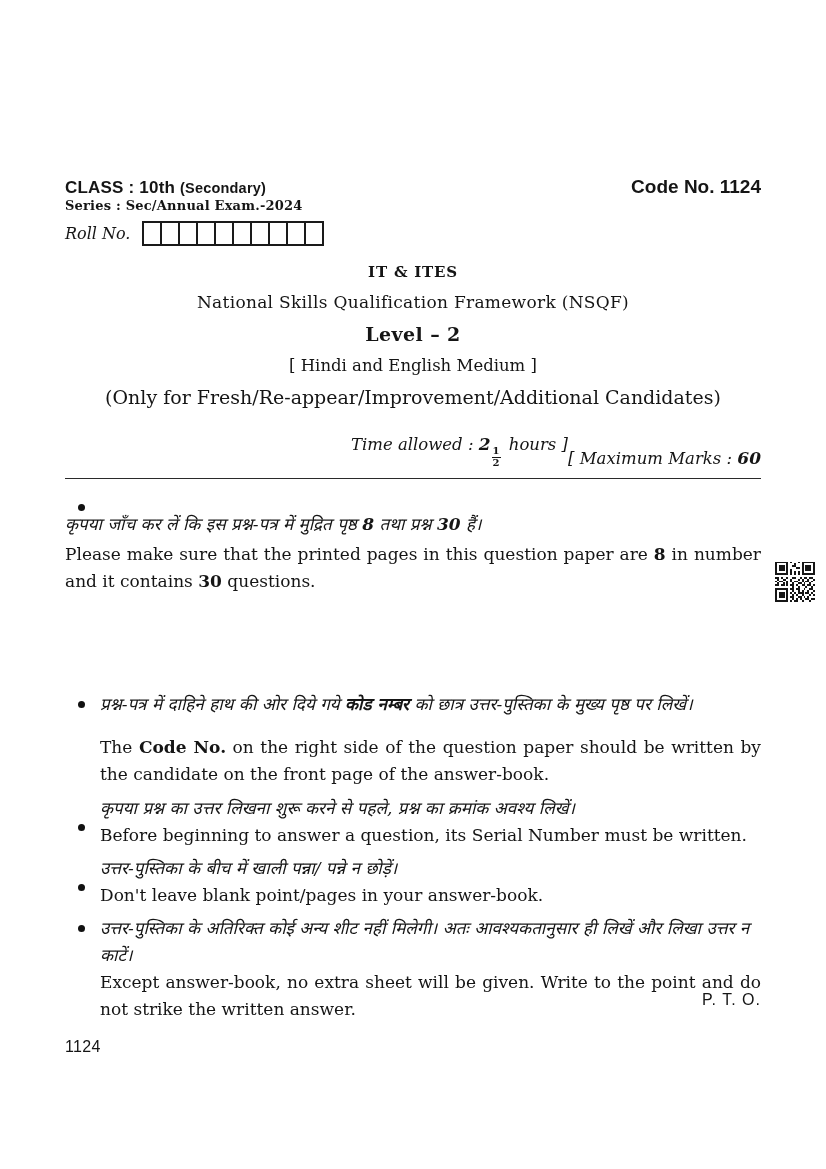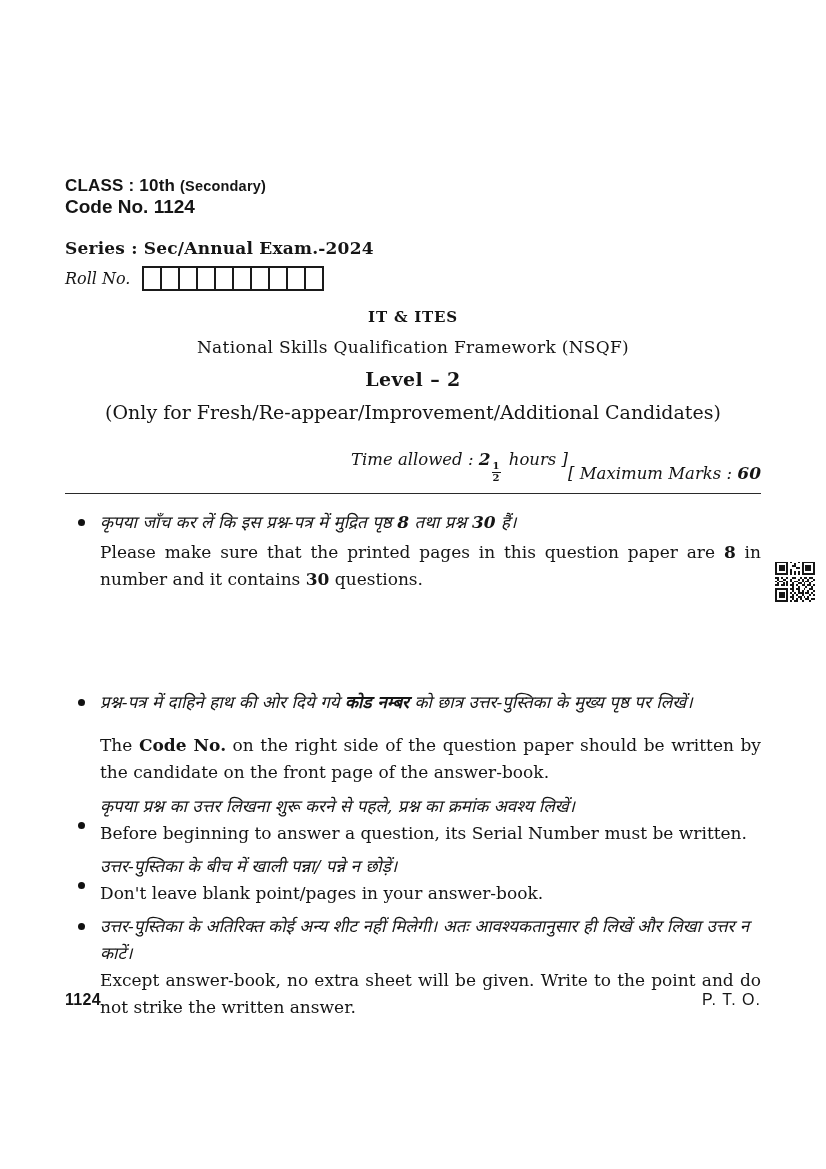--- a/index.html
+++ b/index.html
@@ -6,26 +6,26 @@
   html,body { background:#ffffff; }
   body {
     width:826px; height:1169px; position:relative; overflow:hidden;
     font-family:"DejaVu Serif", serif; color:#151515;
   }
   .page { position:absolute; inset:0; background:#fff; }
   .content { position:absolute; left:65px; top:176px; width:696px; }
 
   
   .header-row { display:flex; justify-content:space-between; align-items:baseline;
-    font-family:"Liberation Sans", sans-serif; font-weight:bold;flex-direction:column; }
+    font-family:"Liberation Sans", sans-serif; font-weight:bold; }
   .class-line { font-size:17px; letter-spacing:0.2px; }
   .class-secondary { font-size:14.5px; font-weight:bold; }
   .code-no { font-size:19px; }
   .series-line { font-family:"DejaVu Serif", serif; font-weight:bold;
-    font-size:17px; margin-top:20px; letter-spacing:0.2px; }
+    font-size:13px; margin-top:0; letter-spacing:0.2px; }
   .roll-row { display:flex; align-items:center; margin-top:7px; height:26px; }
   .roll-label { font-style:italic; font-size:16px; }
   .roll-boxes { display:flex; margin-left:12px; }
   .roll-box { width:20px; height:25px; border:2px solid #1a1a1a; margin-left:-2px; background:#fff; }
   .roll-box:first-child { margin-left:0; }
 
   
   .title-block { text-align:center; margin-top:17px; }
   .t-subject { font-weight:bold; font-size:15px; letter-spacing:0.8px; }
   .t-framework { font-size:17px; margin-top:11px; letter-spacing:0.3px; }
@@ -45,33 +45,33 @@
 
   
   .instructions { margin-top:15px; }
   .inst { display:flex; }
   .bullet { width:7px; height:7px; border-radius:50%; background:#111;
     flex:0 0 7px; margin:10px 15px 0 13px; }
   .inst-body { flex:1; font-size:17px; }
   .hi { font-style:italic; line-height:27px; }
   .en { line-height:27px; text-align:justify; }
   .inst-1 .en { margin-top:3px; }
-  .inst-1 { margin-bottom:96px; }
+  .inst-1 { margin-bottom:96px;flex-direction:column; }
   .inst-2 .en { margin-top:16px; }
   .inst-2 { margin-bottom:7px; }
   .inst-3, .inst-4 { margin-bottom:6px;align-items:center; }
 
   
   .qr { position:absolute; left:775px; top:561px; width:40px; height:41px; }
 
   
   .footer { position:absolute; left:65px; top:991px; width:696px;
     display:flex; justify-content:space-between;
     font-family:"Liberation Sans", sans-serif; font-size:16px; }
-  .footer .page-code { font-weight:bold; letter-spacing:0.3px; }
+  .footer .page-code { font-weight:normal; letter-spacing:0.3px;margin-top:47px; }
   .footer .pto { font-weight:normal; letter-spacing:1px; }
 </style>
 </head>
 <body>
 
 <div class="page">
   <div class="content">
 
     <div class="header-row">
       <div class="class-line">
@@ -96,20 +96,21 @@
         <span class="roll-box"></span>
         <span class="roll-box"></span>
         <span class="roll-box"></span>
       </span>
     </div>
 
     <div class="title-block">
       <div class="t-subject">IT &amp; ITES</div>
       <div class="t-framework">National Skills Qualification Framework (NSQF)</div>
       <div class="t-level">Level – 2</div>
+      <div class="t-medium">[ Hindi and English Medium ]</div>
       <div class="t-candidates">(Only for Fresh/Re-appear/Improvement/Additional Candidates)</div>
     </div>
 
     <div class="time-row">
       <div class="time-left">
         <span>Time allowed : </span><b>2</b><span class="frac">
             <span class="num">1</span>
             <span class="den">2</span>
           </span><span> hours ]</span>
       </div>

